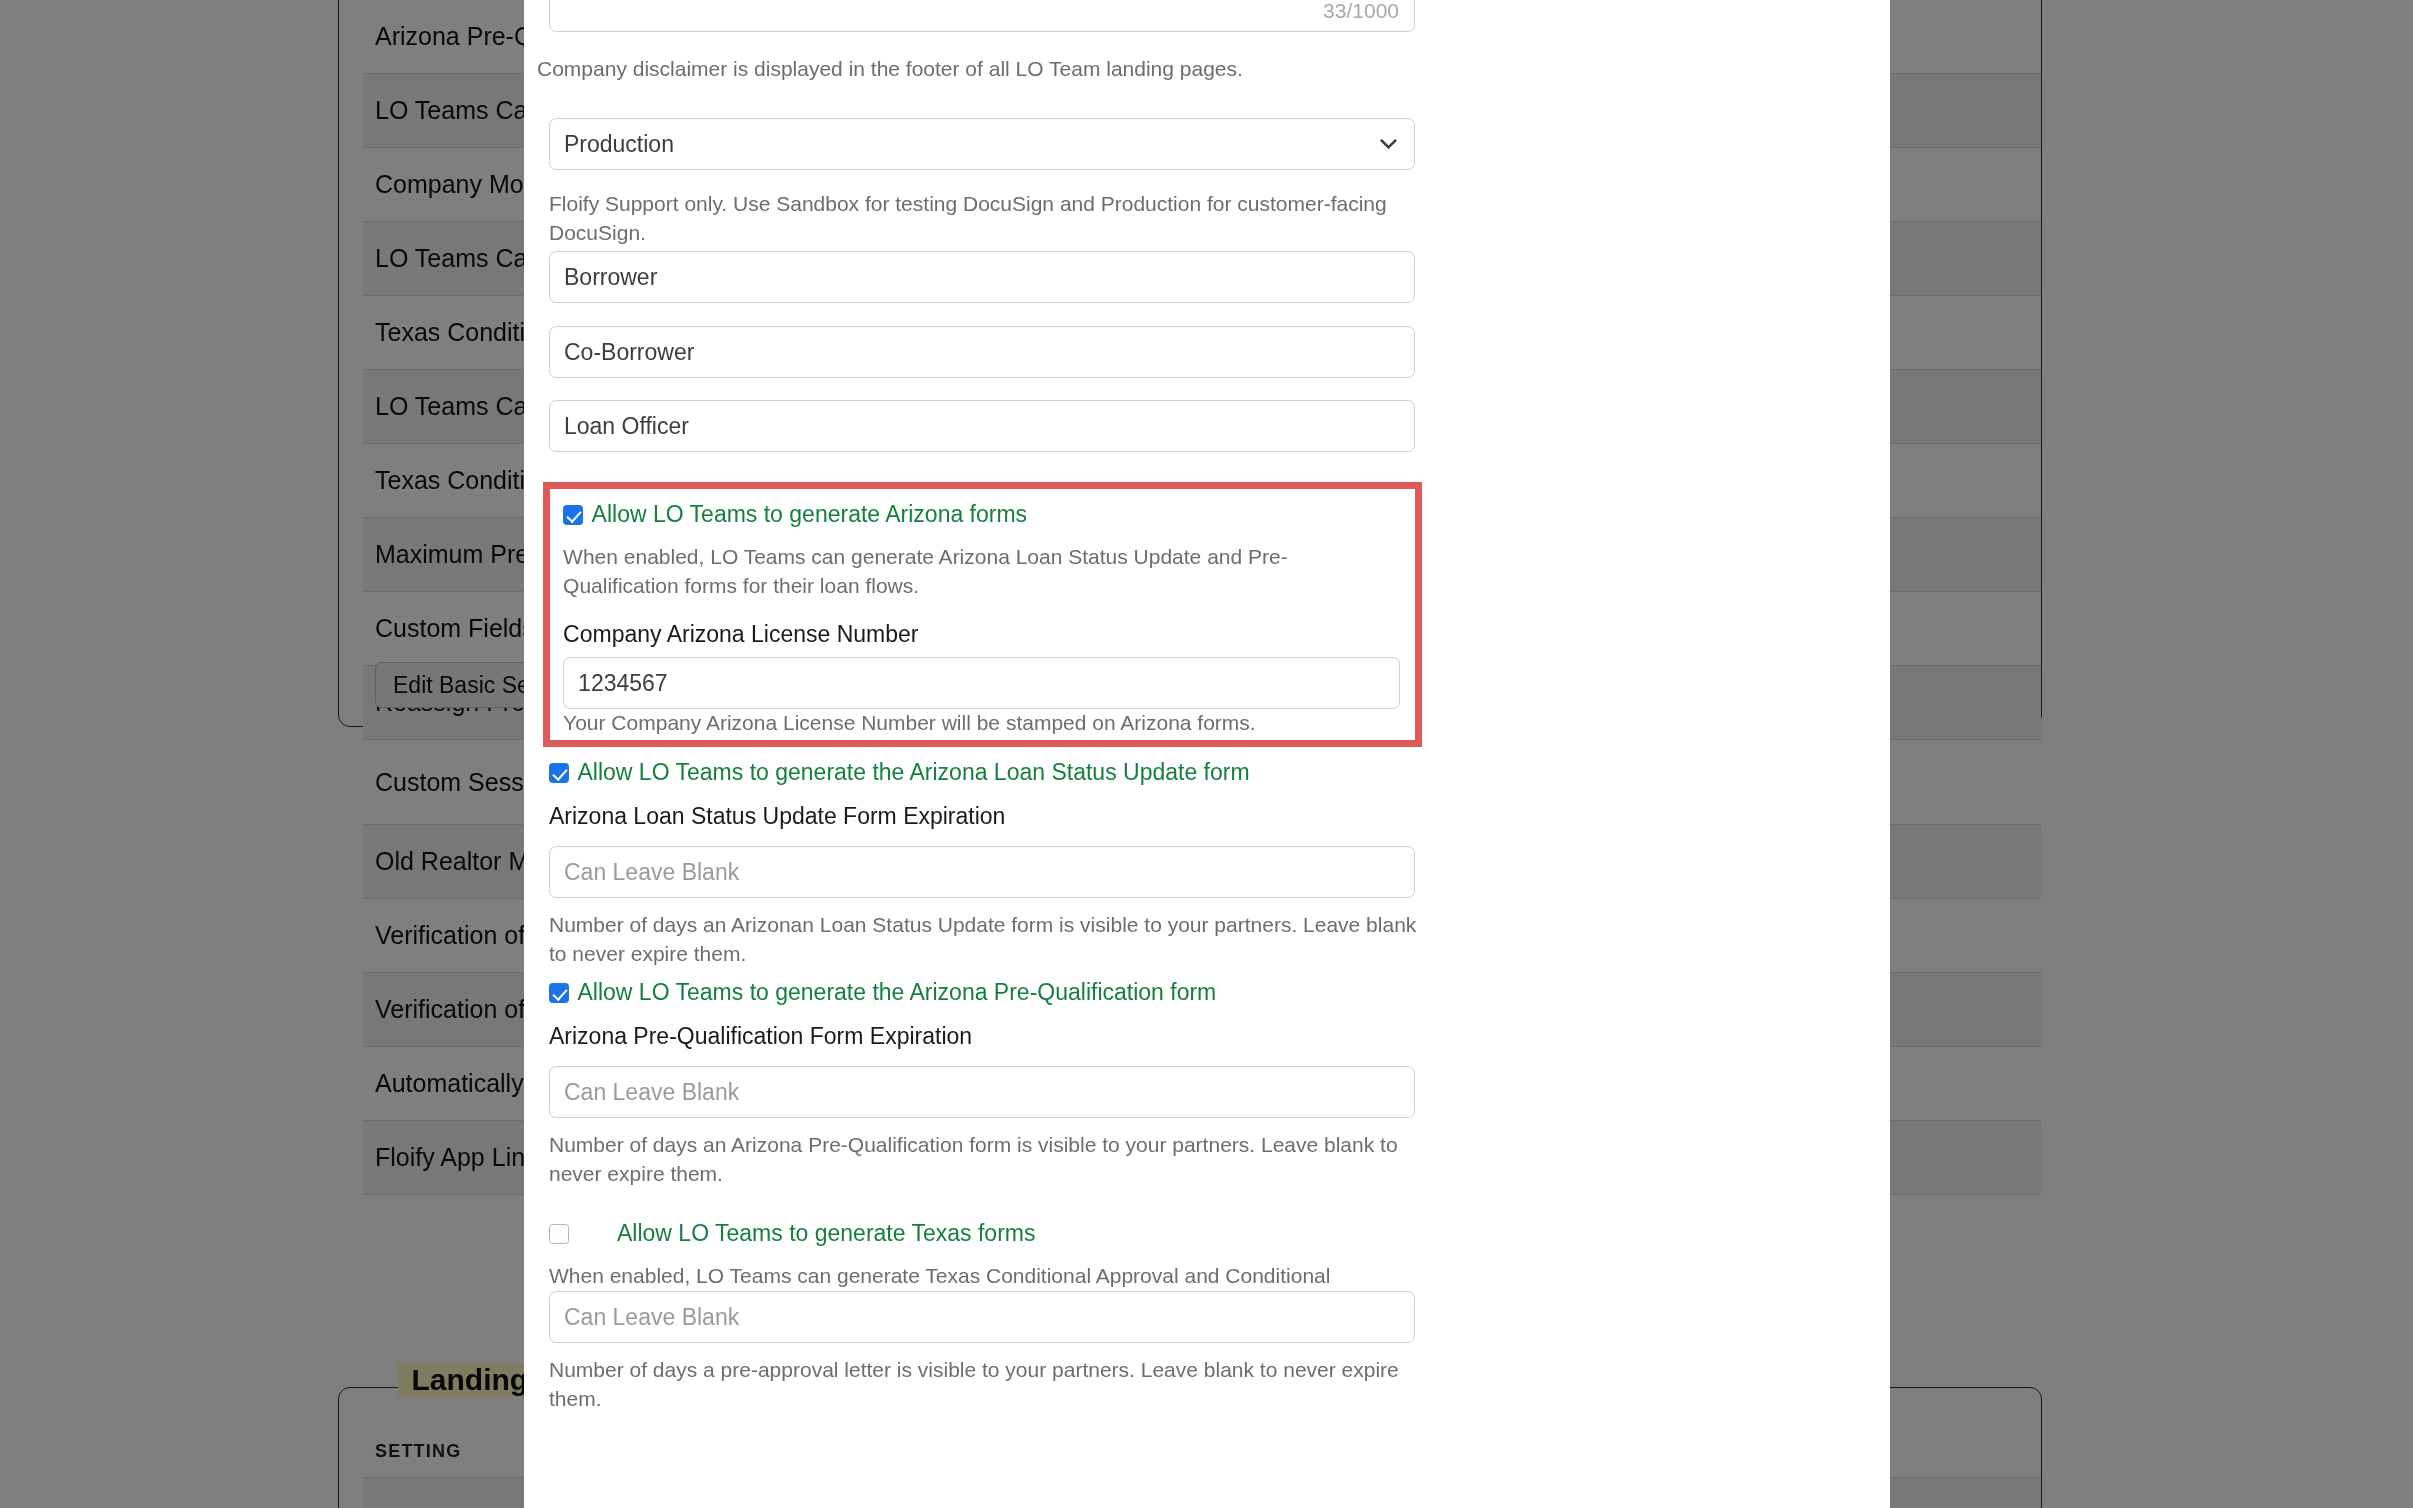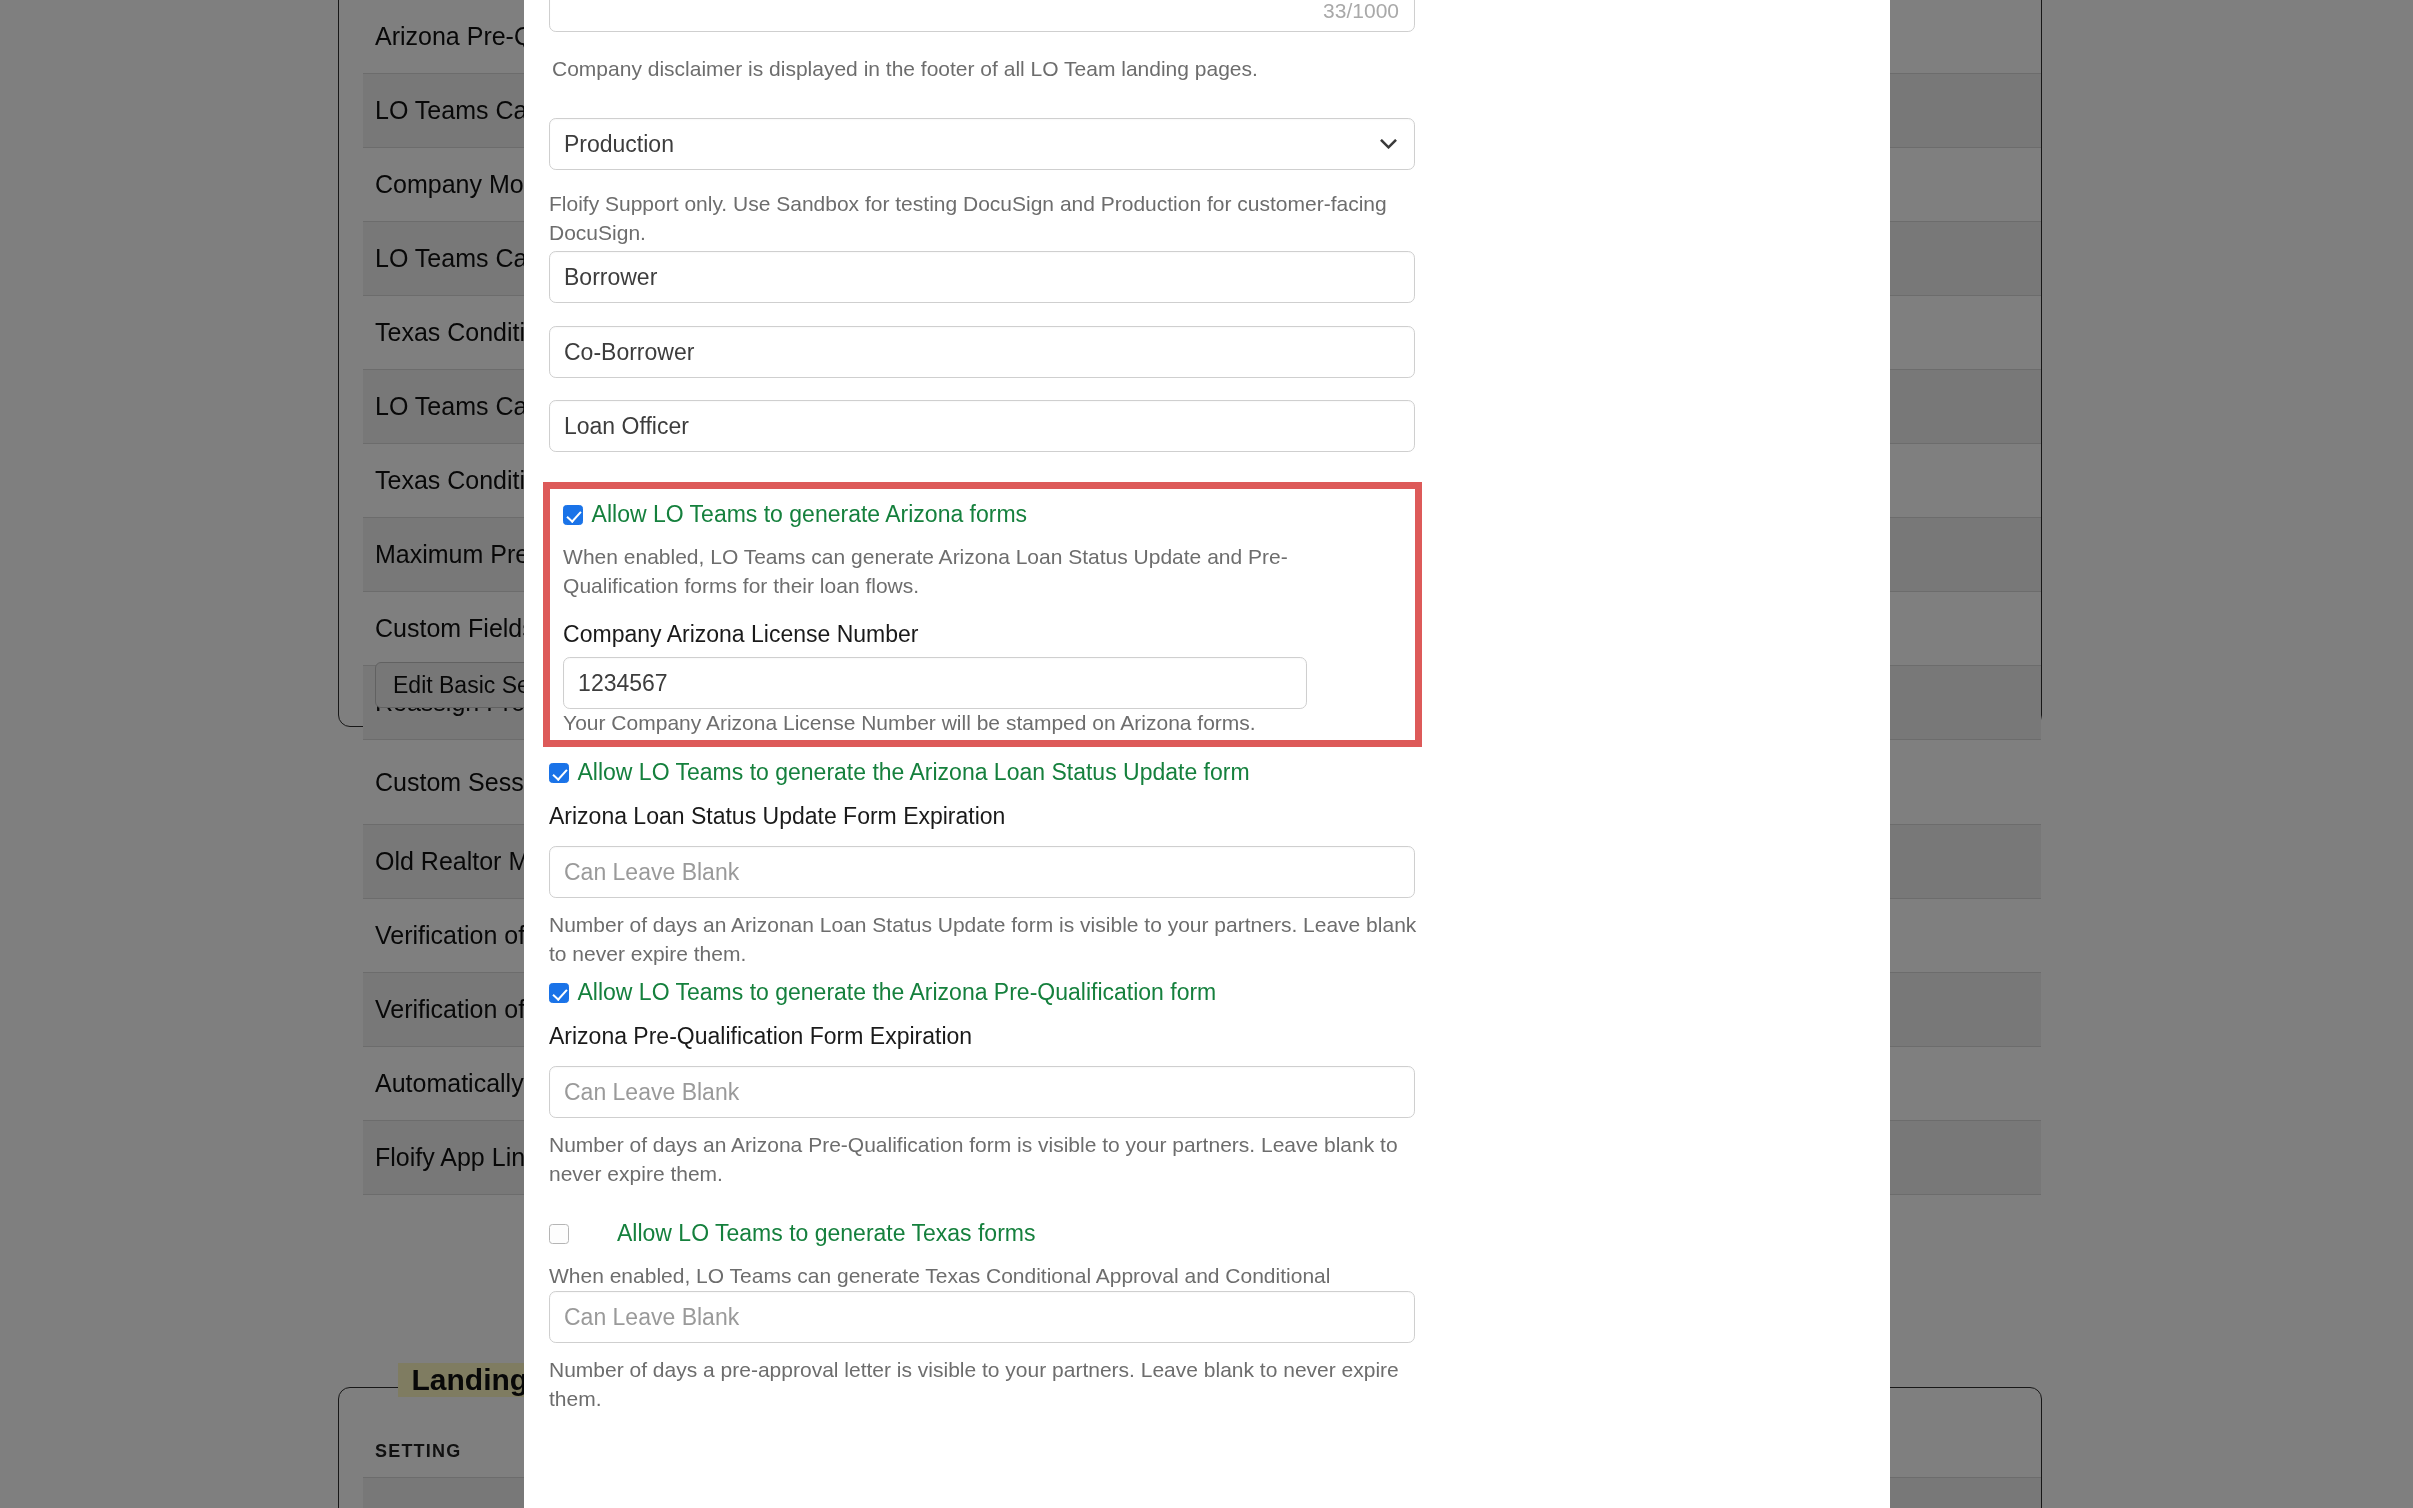--- a/index.html
+++ b/index.html
@@ -228,21 +228,21 @@
     </div>
   </div>
 
   <div id="dim"></div>
 
   <div id="modal">
 
     <div class="textarea" style="left:25px; top:-61px; width:866px; height:93px;">
       <div class="counter">33/1000</div>
     </div>
-    <div class="help" style="position:absolute; left:28px; top:55px;">Company disclaimer is displayed in the footer of all LO Team landing pages.</div>
+    <div class="help" style="position:absolute; left:13px; top:55px;">Company disclaimer is displayed in the footer of all LO Team landing pages.</div>
 
     <div class="row" style="left:-440px; top:118px;">
       <div class="lbl">DocuSign Environment</div>
       <div class="ctrl">
         <div class="field select">
           <span>Production</span>
           <svg class="chev" viewBox="0 0 20 12">
             <path d="M2 2 L10 10 L18 2" stroke="#3a3a3a" stroke-width="3" fill="none" stroke-linecap="square"></path>
           </svg>
         </div>
@@ -274,21 +274,21 @@
     <div class="lbl" style="position:absolute; left:-440px; top:499px;">Arizona Forms</div>
 
     <div class="hilite" style="left:18.6px; top:482px; width:879px; height:265px;">
       <div style="padding:12px 13.5px 0 13.5px;">
         <div class="cbline">
           <span class="cb on"></span>
           <span>Allow LO Teams to generate Arizona forms</span>
         </div>
         <div class="help" style="margin-top:15px; width:837px;">When enabled, LO Teams can generate Arizona Loan Status Update and Pre-Qualification forms for their loan flows.</div>
         <div class="sublabel" style="margin-top:20px;">Company Arizona License Number</div>
-        <div class="field" style="margin-top:9.3px; width:744px;">1234567</div>
+        <div class="field" style="margin-top:9.3px; width:837px;">1234567</div>
         <div class="help" style="margin-top:0; width:837px;">Your Company Arizona License Number will be stamped on Arizona forms.</div>
       </div>
     </div>
 
     <div class="cbline" style="position:absolute; left:25px; top:759px;">
       <span class="cb on"></span>
       <span>Allow LO Teams to generate the Arizona Loan Status Update form</span>
     </div>
     <div class="sublabel" style="position:absolute; left:25px; top:803px;">Arizona Loan Status Update Form Expiration</div>
     <div class="field ph" style="position:absolute; left:25px; top:846px;">Can Leave Blank</div>

